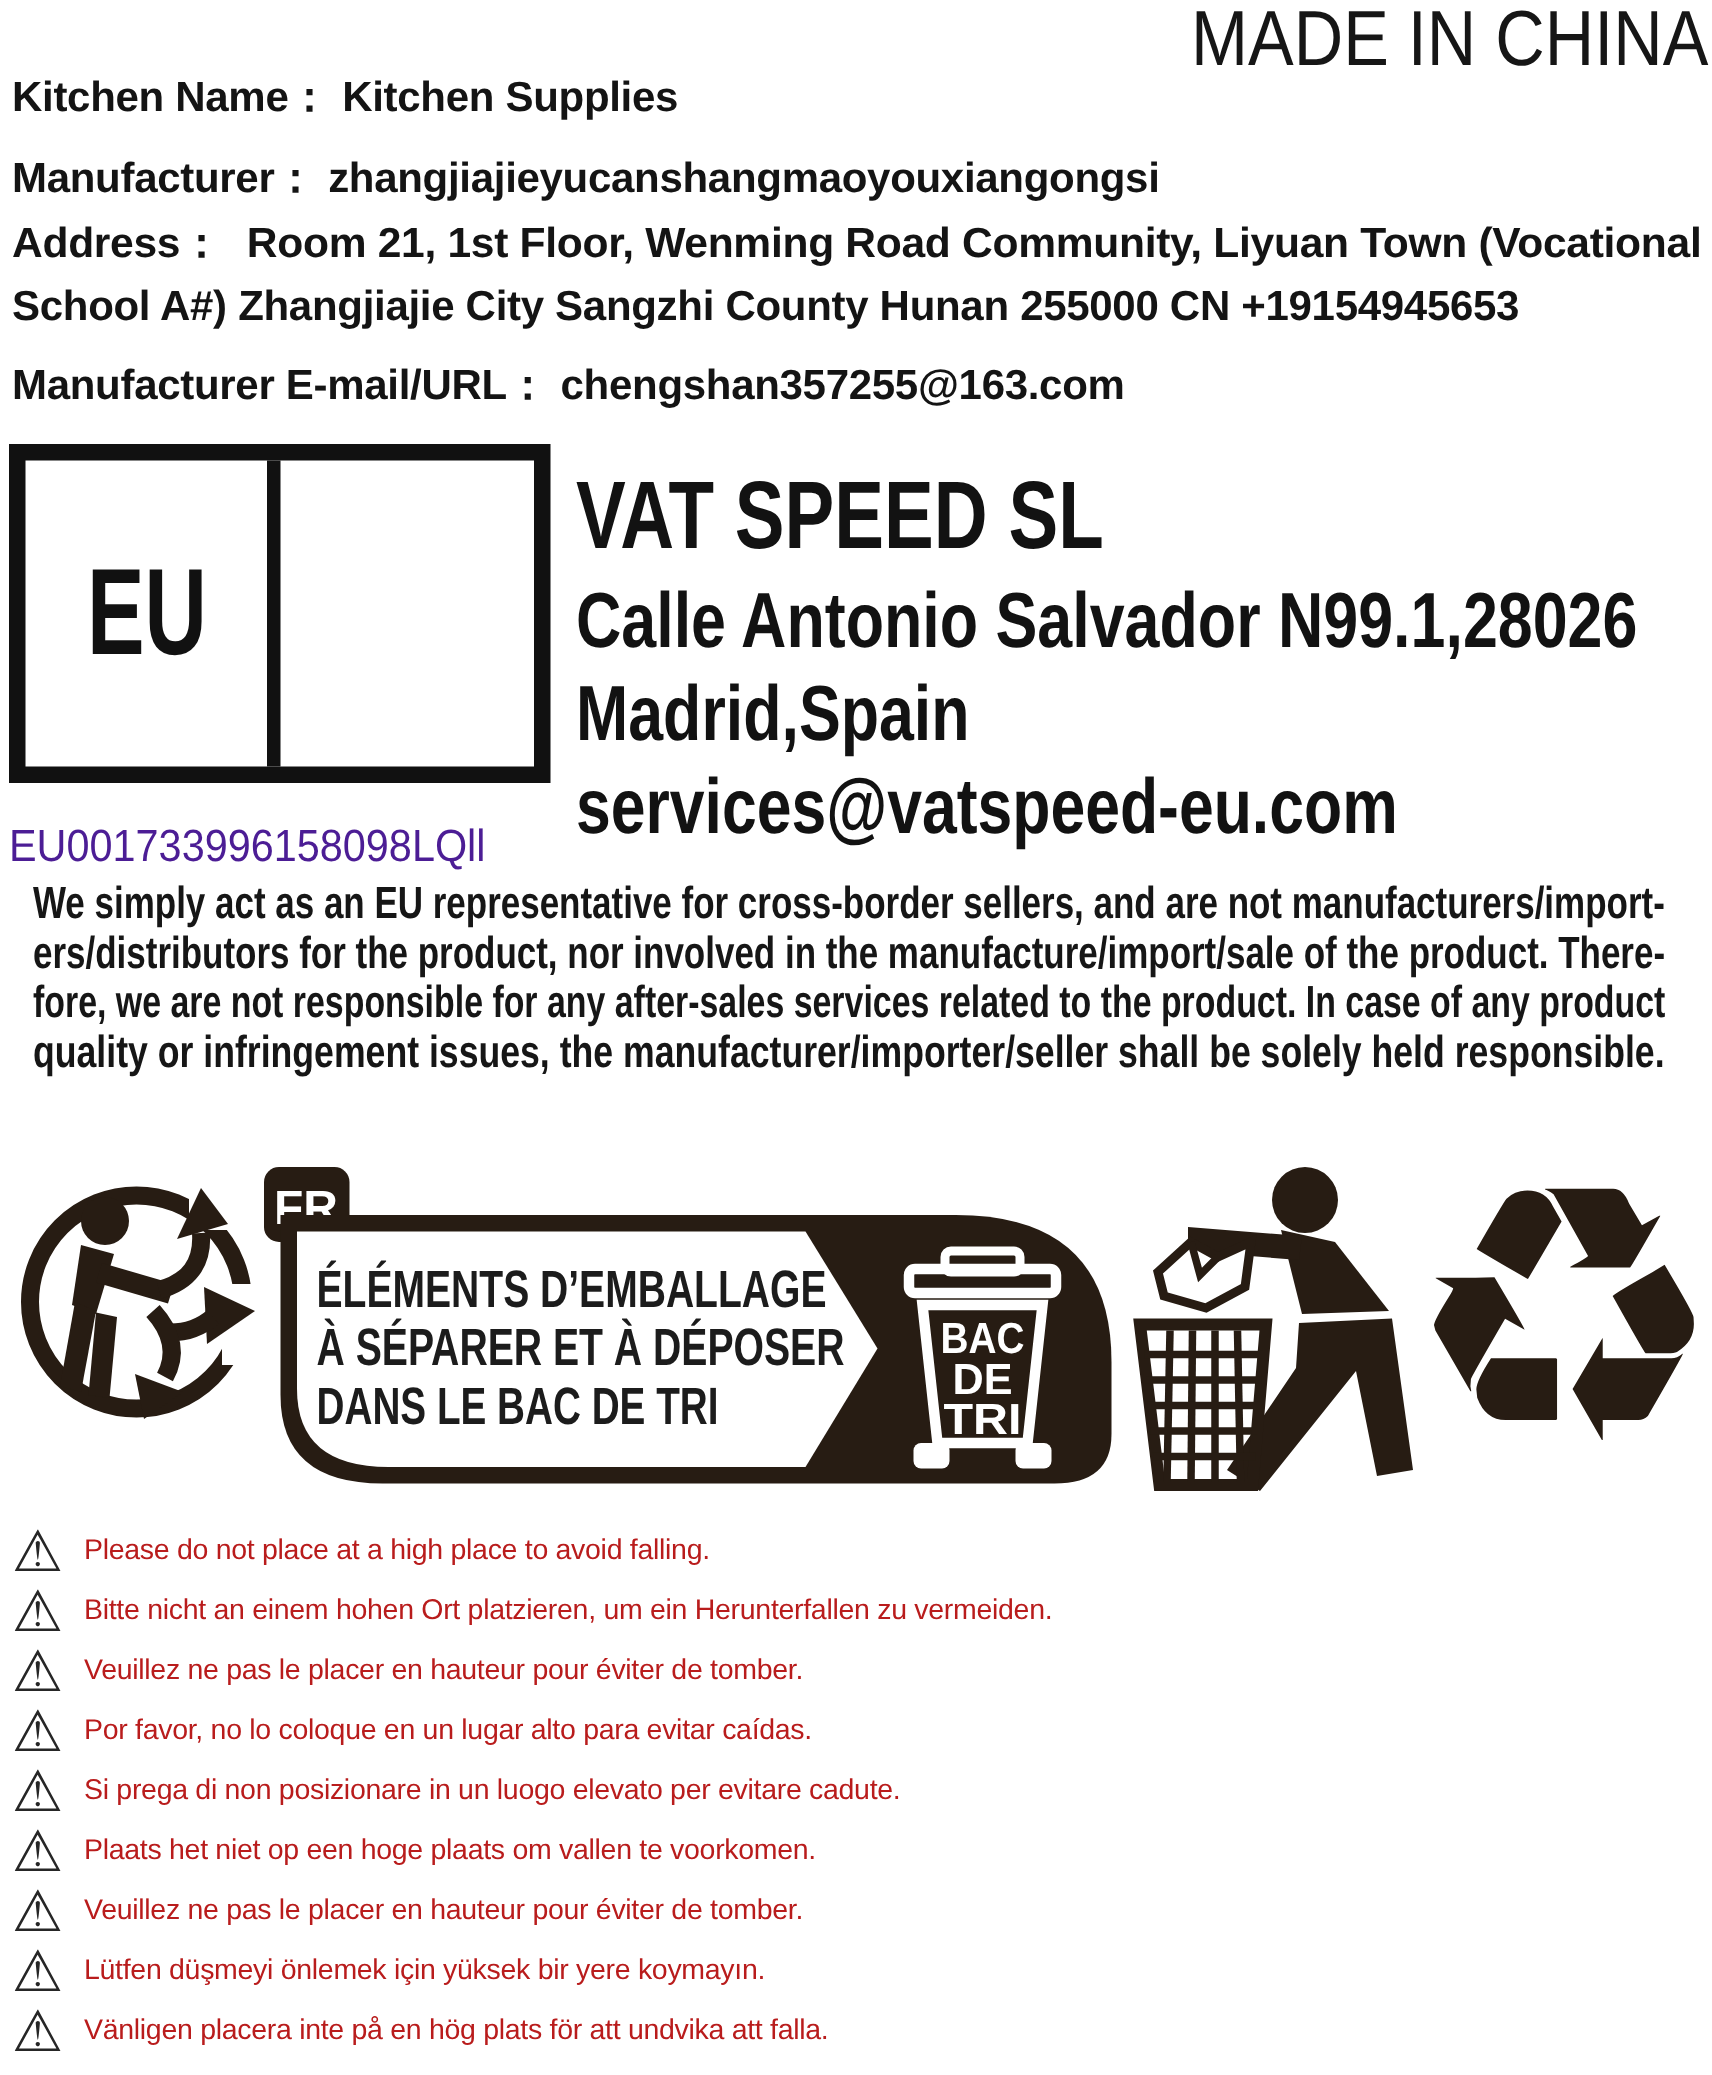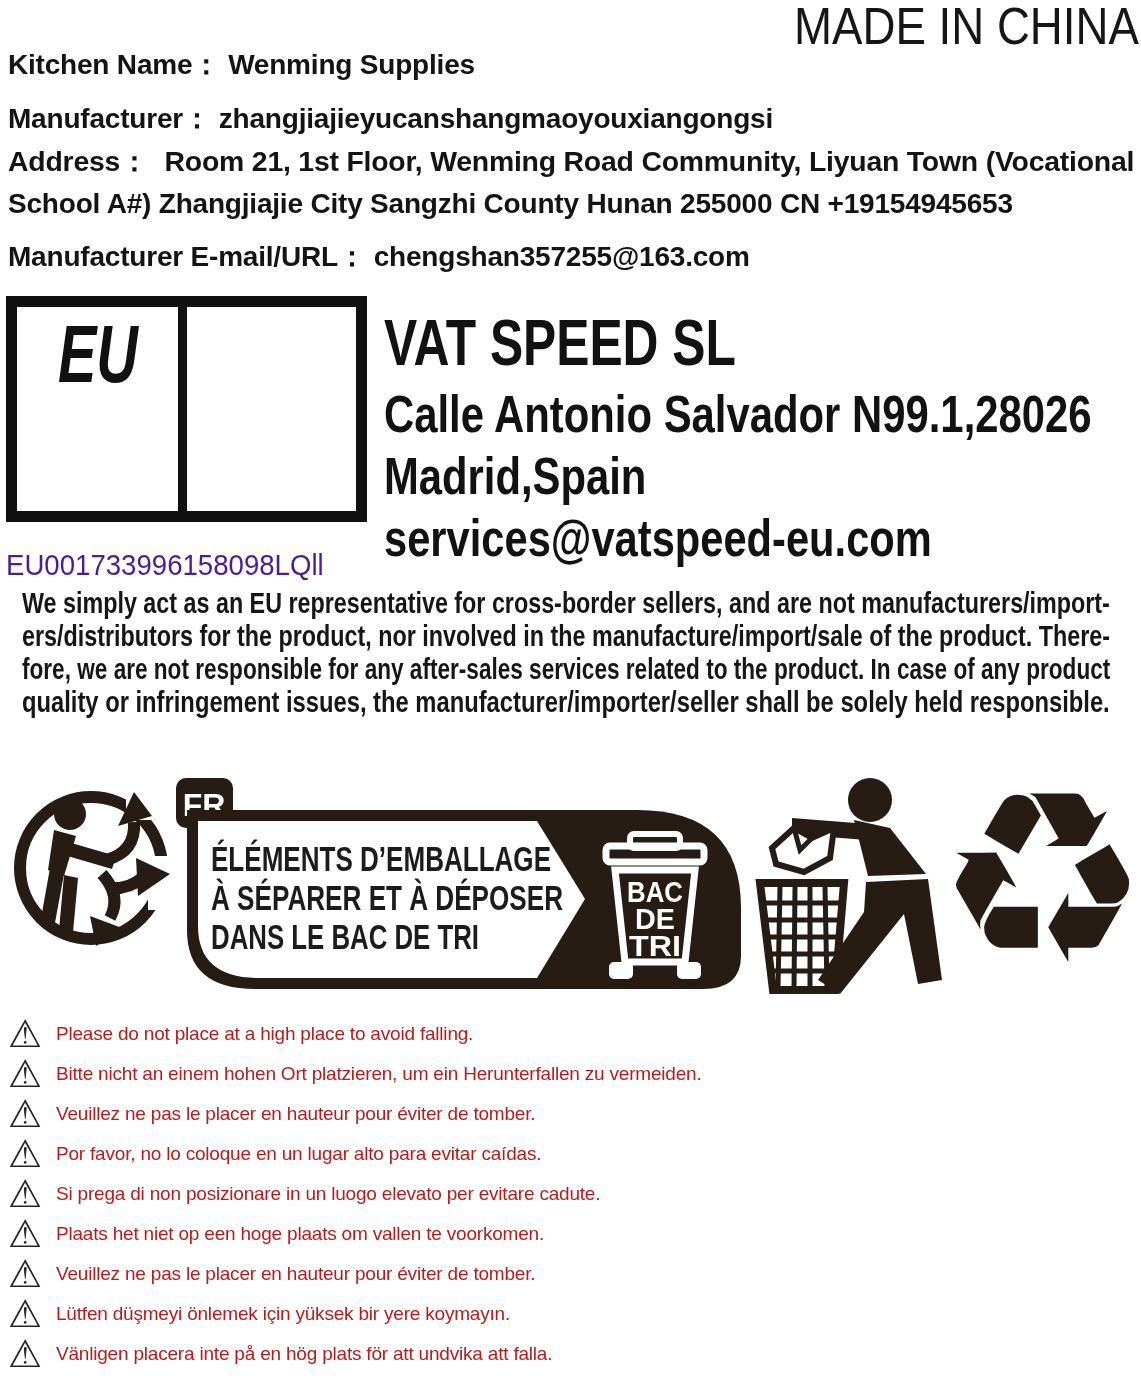--- a/index.html
+++ b/index.html
@@ -10,21 +10,21 @@
   .fitL{transform-origin:0 50%;}
   .fitR{transform-origin:100% 50%;}
   .fitC{transform-origin:50% 50%;}
 
   .made{top:0;right:2px;font-size:52px;line-height:52px;font-weight:400;color:#161616;}
   .fieldline{left:8px;font-size:28px;line-height:34px;font-weight:bold;color:#141414;letter-spacing:-0.2px;}
   .fieldline .val{margin-left:8px;}
   .addr1 .lbl{margin-right:16px;}
 
   .eubox{left:6px;top:296px;width:361px;height:226px;border:11px solid #111;box-sizing:border-box;display:flex;}
-  .eucell{flex:0 0 161px;display:flex;align-items:flex-start;justify-content:center;font-style:italic;}
+  .eucell{flex:0 0 161px;display:flex;align-items:center;justify-content:center;}
   .repcell{flex:1;display:flex;align-items:center;justify-content:center;}
   .eudiv{position:absolute;left:161px;top:0;bottom:0;width:9px;background:#111;}
   .eubig{font-size:82px;font-weight:bold;color:#111;letter-spacing:0;}
   .eucode{left:6px;top:548px;font-size:30px;line-height:34px;font-weight:normal;color:#4c1d95;}
 
   .vat-title{left:384px;top:308px;font-size:64px;line-height:70px;font-weight:bold;color:#121212;}
   .vat-line{left:384px;font-size:52px;line-height:56px;font-weight:bold;color:#121212;}
 
   .disc{left:22px;font-size:30px;line-height:30px;font-weight:bold;color:#161616;}
 
@@ -38,21 +38,21 @@
   svg text{font-family:"Liberation Sans",sans-serif;}
 </style>
 </head>
 <body>
 
 <div class="abs made">
   <span class="nowrap fitR" style="transform: scaleX(0.8779);">MADE IN CHINA</span>
 </div>
 
 <div class="abs fieldline" style="top:48px">
-  <span>Kitchen Name：</span><span class="val">Wenming Supplies</span>
+  <span>Kitchen Name：</span><span class="val">Kitchen Supplies</span>
 </div>
 <div class="abs fieldline" style="top:102px">
   <span>Manufacturer：</span><span class="val">zhangjiajieyucanshangmaoyouxiangongsi</span>
 </div>
 <div class="abs fieldline addr1" style="top:145px">
   <span class="nowrap fitL" style="transform: scaleX(1.0135);"><span class="lbl">Address：</span><span>Room 21, 1st Floor, Wenming Road Community, Liyuan Town (Vocational</span></span>
 </div>
 <div class="abs fieldline" style="top:187px">
   <span>School A#) Zhangjiajie City Sangzhi County Hunan 255000 CN +19154945653</span>
 </div>

